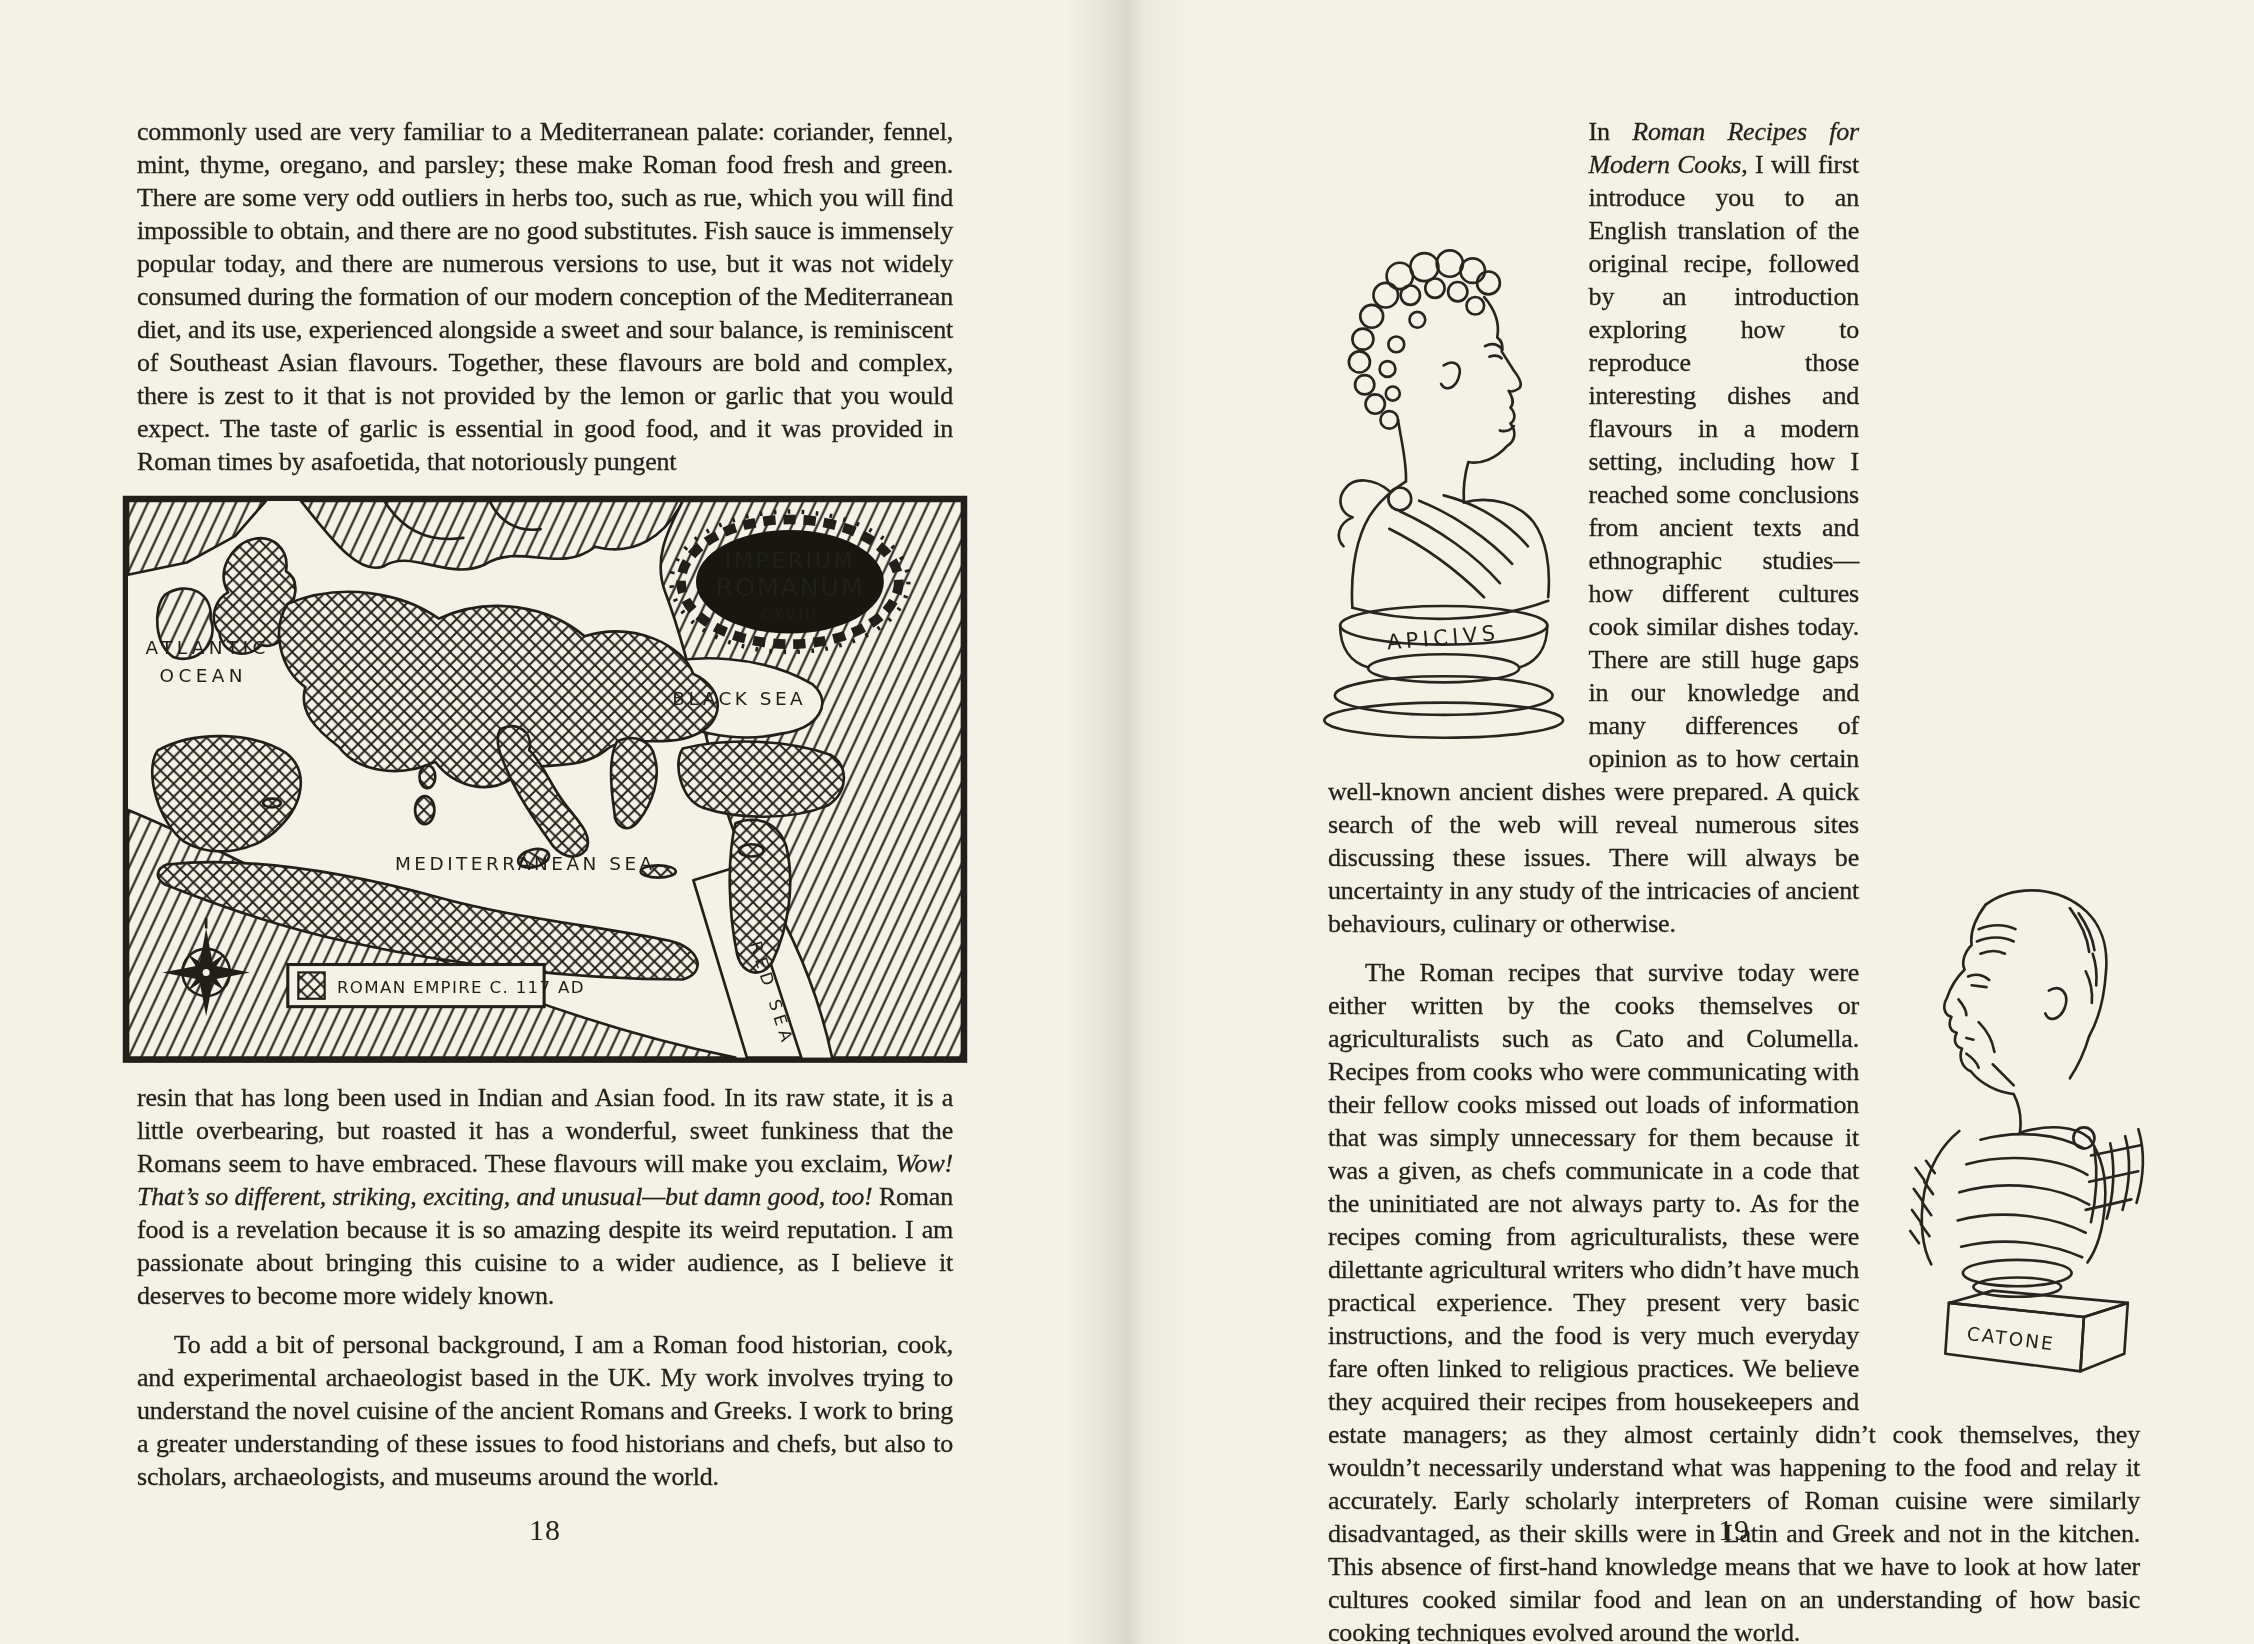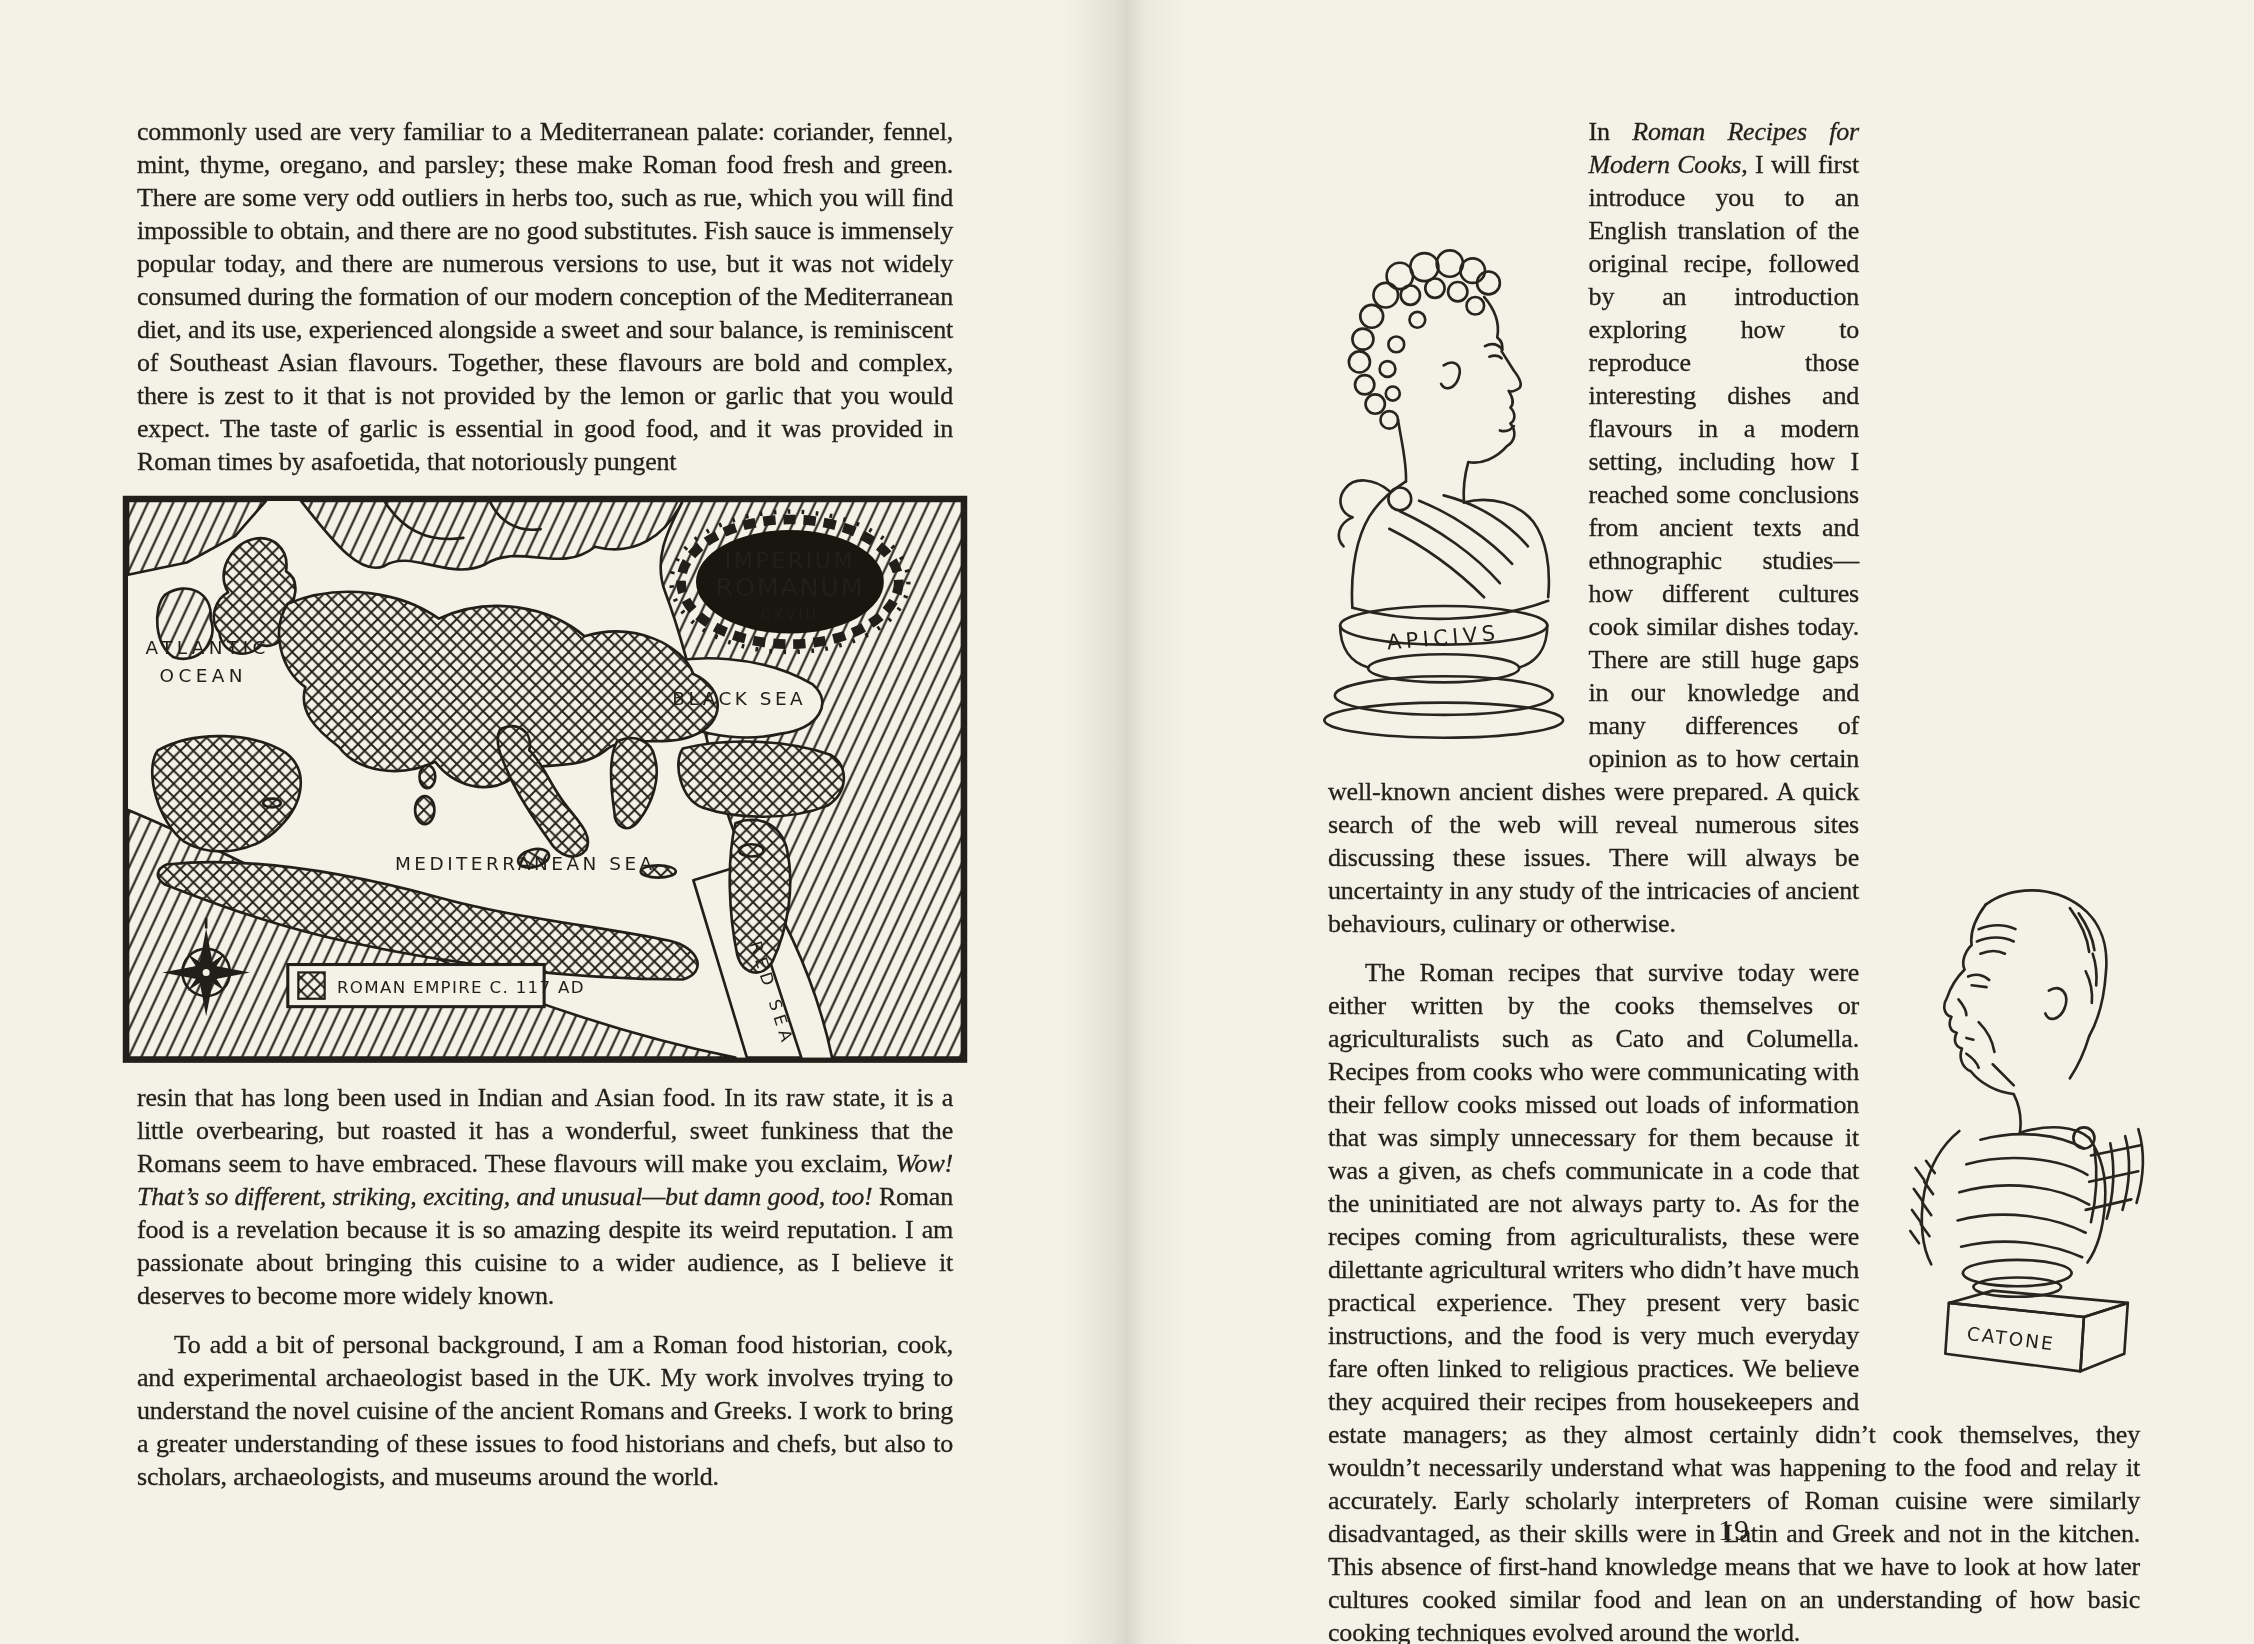--- a/index.html
+++ b/index.html
@@ -122,20 +122,21 @@
         <text transform="translate(716,512) rotate(72)" font-size="19" letter-spacing="6">RED SEA</text>
       </g>
       <rect x="5" y="5" width="956" height="640" fill="none" stroke="#211f19" stroke-width="6"></rect>
     </svg>
 
     <p><span>resin that has long been used in Indian and Asian food. In its raw state, it is a little overbearing, but roasted it has a wonderful, sweet funkiness that the Romans seem to have embraced. These flavours will make you exclaim, </span><em>Wow! That’s so different, striking, exciting, and unusual—but damn good, too!</em><span> Roman food is a revelation because it is so amazing despite its weird reputation. I am passionate about bringing this cuisine to a wider audience, as I believe it deserves to become more widely known.</span></p>
 
     <p class="indent"><span>To add a bit of personal background, I am a Roman food historian, cook, and experimental archaeologist based in the UK. My work involves trying to understand the novel cuisine of the ancient Romans and Greeks. I work to bring a greater understanding of these issues to food historians and chefs, but also to scholars, archaeologists, and museums around the world.</span></p>
   </div>
 
+  <div class="pagenum">18</div>
 </div>
 
 <div class="page" id="page-right">
   <div class="content">
 
     <figure class="bust-left" style="margin-left:0">
       <svg viewBox="0 0 295 590" style="font-size:30px">
         <g fill="none" stroke="#26251f" stroke-width="3" stroke-linecap="round" stroke-linejoin="round">
           <g>
             <circle cx="100" cy="50" r="15"></circle>

